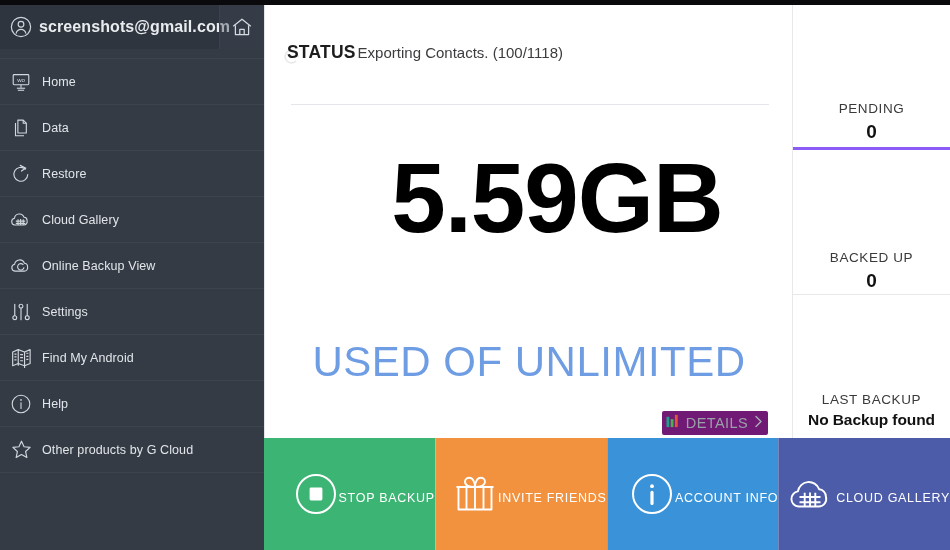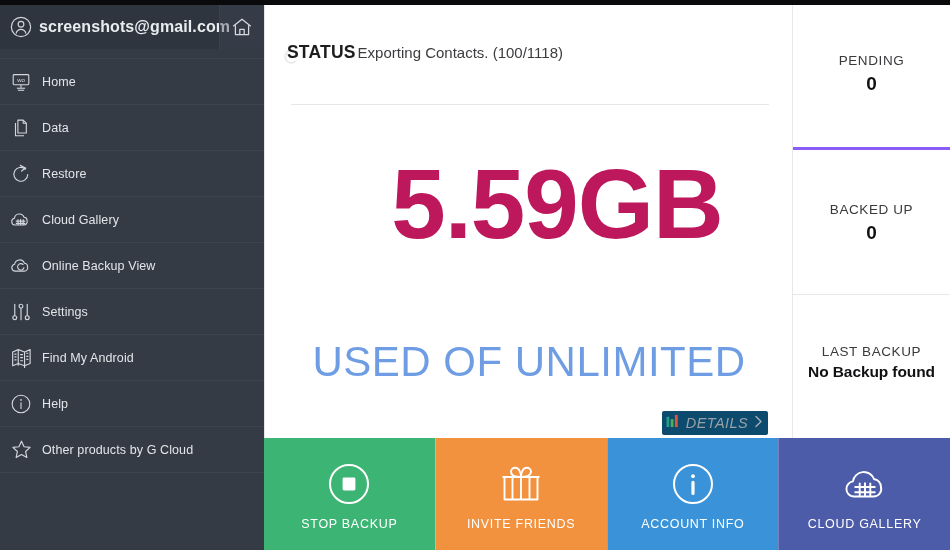--- a/index.html
+++ b/index.html
@@ -133,48 +133,47 @@
   }
   .hr {
     position: absolute;
     left: 26px; top: 99px;
     width: 478px;
     height: 1px;
     background: #e4e6e9;
   }
   .usage-num {
     position: absolute;
-    left: 0; top: 150px;
+    left: 0; top: 144px;
     width: 584px;
     text-align: center;
     font-size: 98px;
     font-weight: bold;
     line-height: 1;
-    color: #be185d;
+    color: #000000;
     letter-spacing: -1px;
   }
   .usage-sub {
     position: absolute;
     left: 0; top: 336px;
     width: 528px;
     text-align: center;
     font-size: 42px;
     line-height: 1;
     color: #6e9de4;
     letter-spacing: .5px;
   }
   .details-link {
     position: absolute;
     right: 24px; top: 406px;
     display: flex;
     align-items: center;
-    background: #0c4a6e;
+    background: #701a75;
     padding: 3px 5px 3px 4px;
     border-radius: 2px;
-    font-style: italic;
   }
   .details-text {
     font-size: 14.5px;
     color: #9aa0a8;
     letter-spacing: .4px;
     margin: 0 6px 0 5px;
   }
   
   .right-panel {
     position: absolute;
@@ -191,20 +190,21 @@
     text-align: center;
     box-sizing: border-box;
   }
   .stat-1 { height: 142px; padding-top: 48px; }
   .stat-2 { height: 147px; padding-top: 52px; border-top: 3px solid #8b5cf6; }
   .stat-3 { height: 143px; padding-top: 49px; border-top: 1px solid #e6e8ea; }
   .stat-title {
     font-size: 13.5px;
     color: #3a3a3d;
     letter-spacing: .6px;
+    margin-top: 48px;
   }
   .stat-value {
     font-size: 19px;
     font-weight: bold;
     color: #111113;
     margin-top: 5px;
   }
   .stat-value.small {
     font-size: 15.5px;
     margin-top: 4px;
@@ -215,23 +215,22 @@
     position: absolute;
     left: 264px; top: 438px;
     width: 686px;
     height: 112px;
     display: flex;
   }
   .action {
     flex: 1 1 0;
     position: relative;
     display: flex;
-    flex-direction: column;
-    align-items: center;
-    justify-content: center;
+    align-items: center;
+    justify-content: flex-end;
     box-sizing: border-box;
   }
   .action + .action { border-left: 1px solid rgba(255,255,255,.25); }
   .action-icon {
     height: 52px;
     display: flex;
     align-items: center;
     justify-content: center;
   }
   .action-label {

